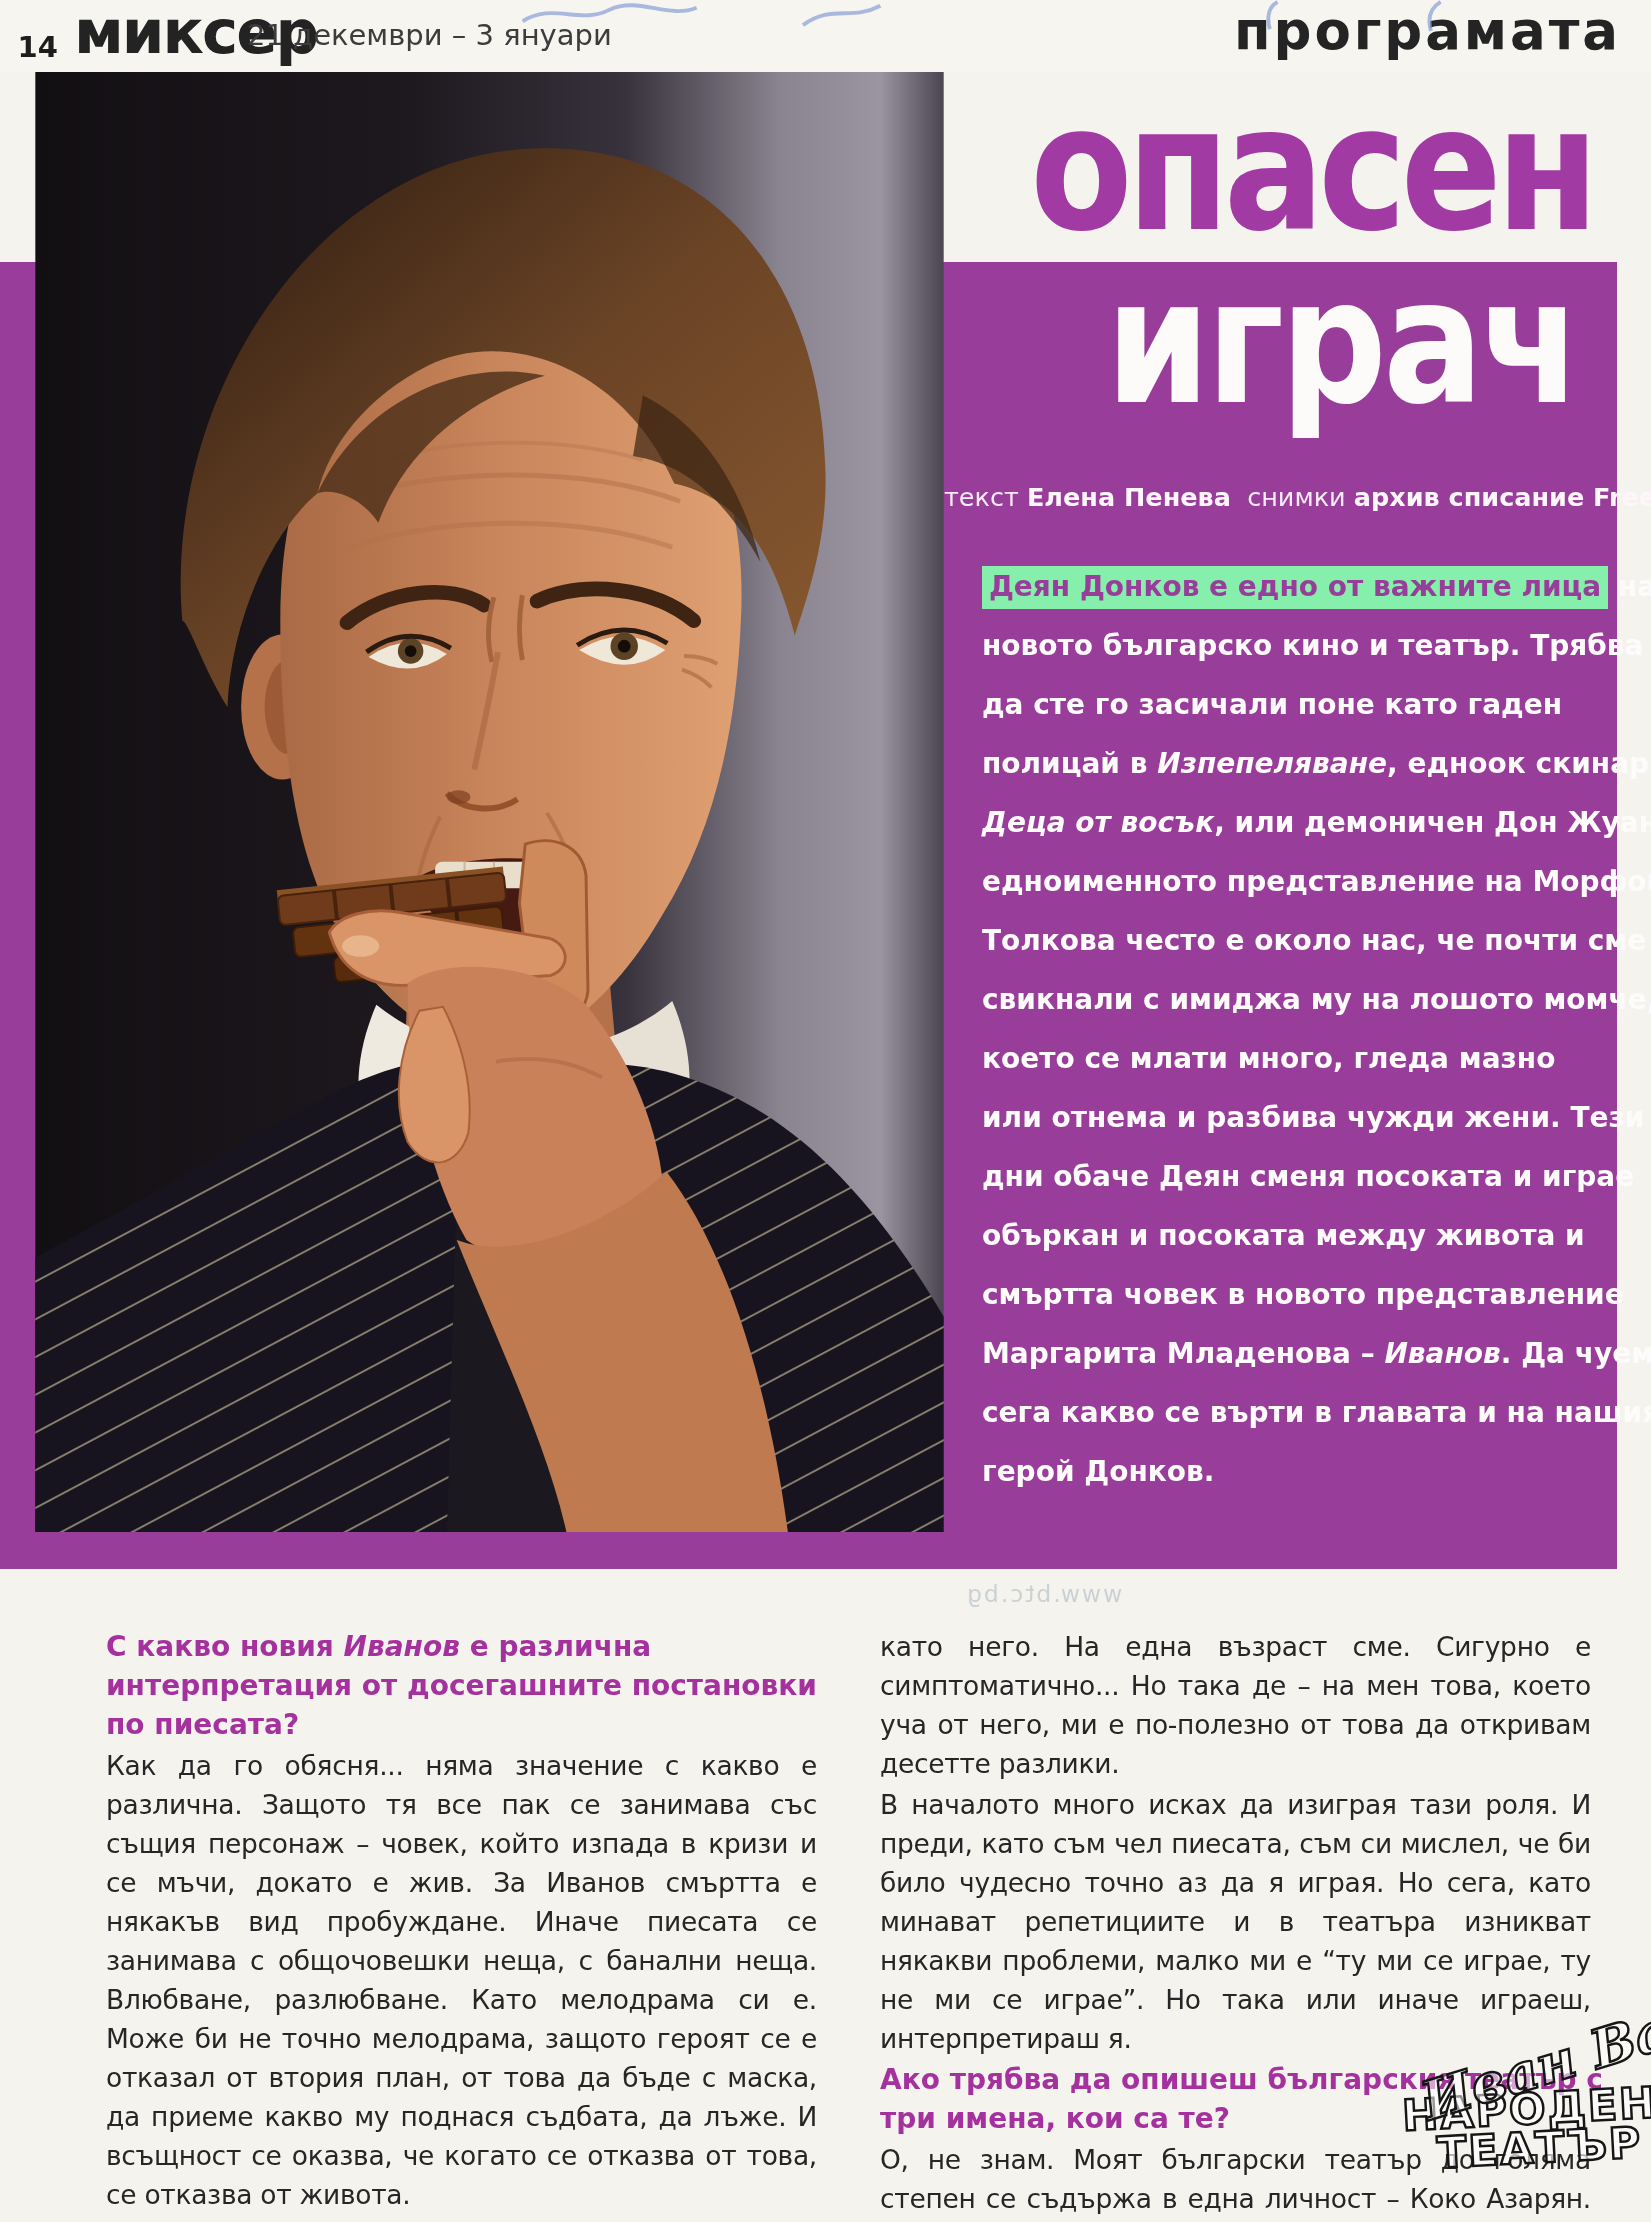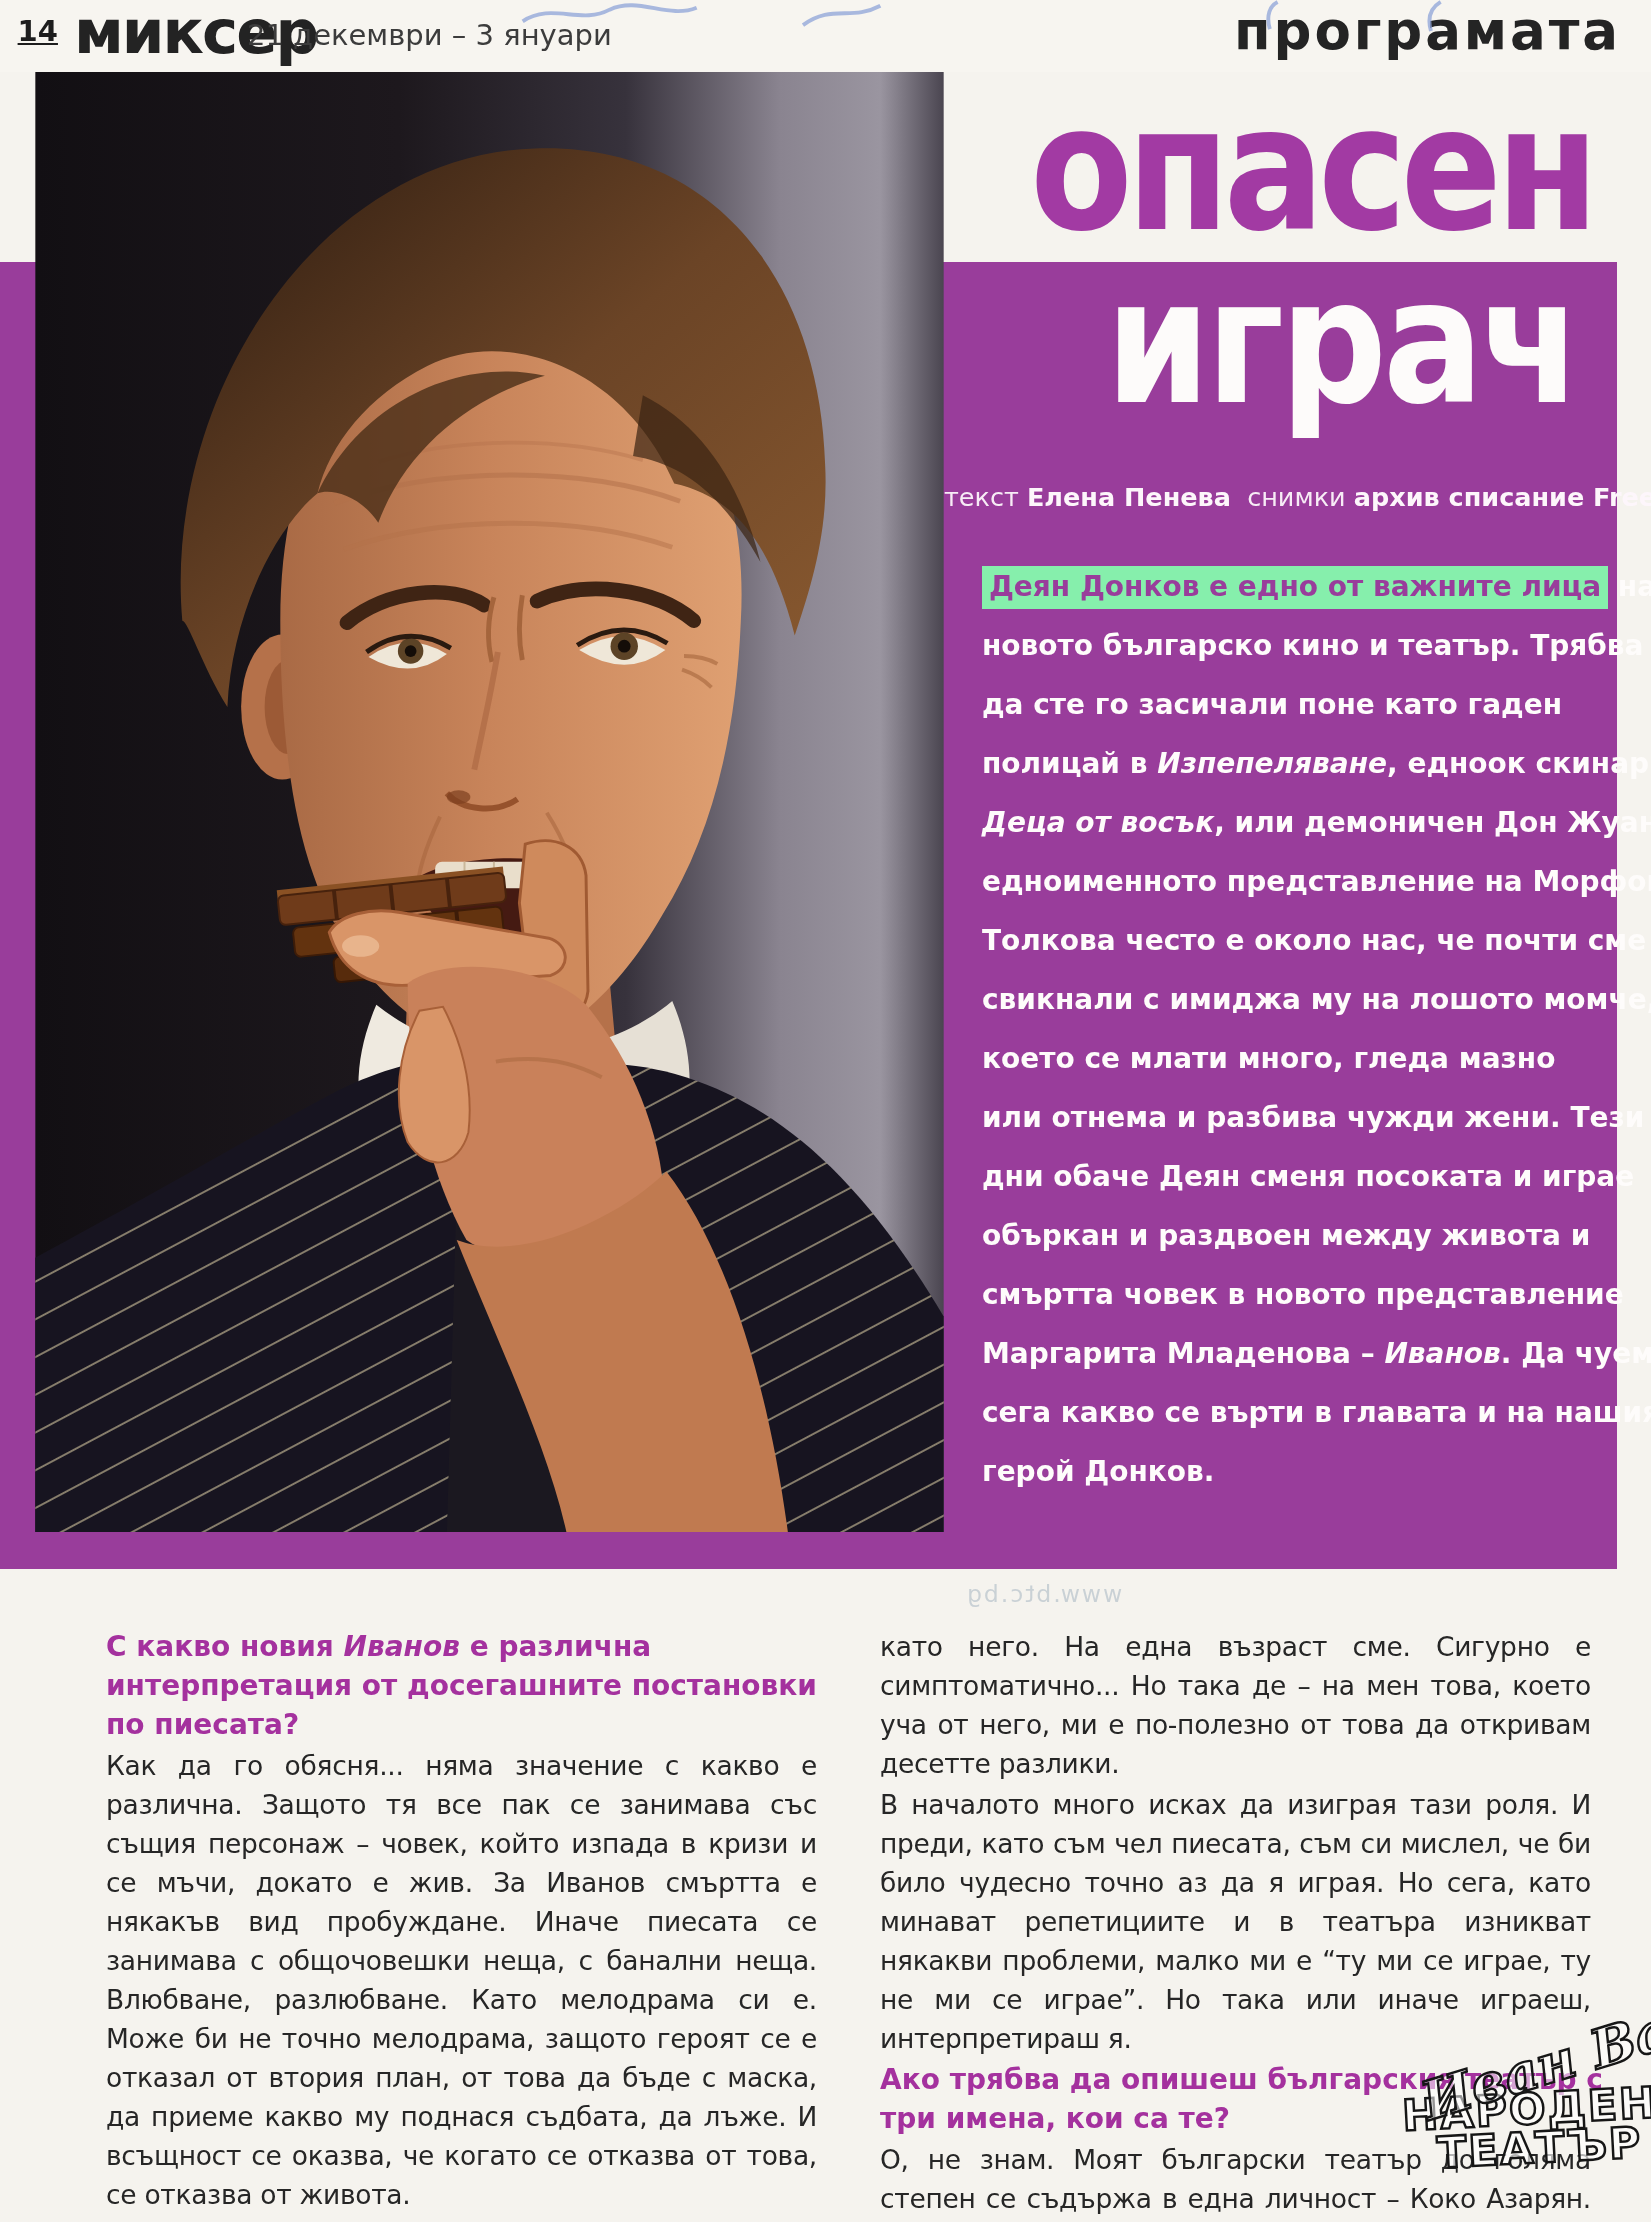--- a/index.html
+++ b/index.html
@@ -1,21 +1,21 @@
 <!DOCTYPE html>
 <html><head>
 <meta charset="utf-8">
 <style>
   html,body{margin:0;padding:0;}
   body{background:#e9e7e1;font-family:"DejaVu Sans",sans-serif;}
   #page{position:relative;width:1652px;height:2223px;background:#f5f3ee;overflow:hidden;}
 
   
   #header{position:absolute;left:0;top:0;width:1652px;height:72px;background:#f7f5f0;}
-  #page-num{position:absolute;left:17.6px;top:14px;font-size:29px;font-weight:bold;color:#1d1d1d;text-decoration:underline;}
+  #page-num{position:absolute;left:17.6px;top:30px;font-size:29px;font-weight:bold;color:#1d1d1d;}
   #mag-logo{position:absolute;left:74px;top:-3.9px;font-size:61px;font-weight:bold;letter-spacing:-2px;color:#232323;}
   #date-range{position:absolute;left:247px;top:17.6px;font-size:29px;color:#3c3c3c;letter-spacing:0px;}
   #brand-logo{position:absolute;right:31px;top:0px;font-size:53px;font-weight:bold;letter-spacing:2.9px;color:#242424;text-align:center;}
   .squiggle{position:absolute;pointer-events:none;}
 
   
   #purple-rect{position:absolute;left:0;top:262px;width:1617px;height:1307px;background:#993d9b;}
   #photo-wrap{position:absolute;left:35px;top:72px;width:909px;height:1460px;}
   #title1{position:absolute;left:931px;top:84px;width:662px;text-align:right;
           font-size:149px;line-height:147px;font-weight:bold;color:#a23aa3;
@@ -84,21 +84,21 @@
       <div class="iline"><span>новото българско кино и театър. Трябва</span></div>
       <div class="iline"><span>да сте го засичали поне като гаден</span></div>
       <div class="iline"><span>полицай в </span><span class="sg-it">Изпепеляване</span><span>, едноок скинар в</span></div>
       <div class="iline"><span class="sg-it">Деца от восък</span><span>, или демоничен Дон Жуан в</span></div>
       <div class="iline"><span>едноименното представление на Морфов.</span></div>
       <div class="iline"><span>Толкова често е около нас, че почти сме</span></div>
       <div class="iline"><span>свикнали с имиджа му на лошото момче,</span></div>
       <div class="iline"><span>което се млати много, гледа мазно</span></div>
       <div class="iline"><span>или отнема и разбива чужди жени. Тези</span></div>
       <div class="iline"><span>дни обаче Деян сменя посоката и играе</span></div>
-      <div class="iline"><span>объркан и раздвоен между живота и</span></div>
+      <div class="iline"><span>объркан и посоката между живота и</span></div>
       <div class="iline"><span>смъртта човек в новото представление</span></div>
       <div class="iline"><span>Маргарита Младенова – </span><span class="sg-it">Иванов</span><span>. Да чуем</span></div>
       <div class="iline"><span>сега какво се върти в главата и на нашия</span></div>
       <div class="iline"><span>герой Донков.</span></div>
     </div>
 
   <div id="show-through">www.btc.bg</div>
 
   <div id="photo-wrap">
     <svg width="909" height="1460" viewBox="0 0 927 1490">

